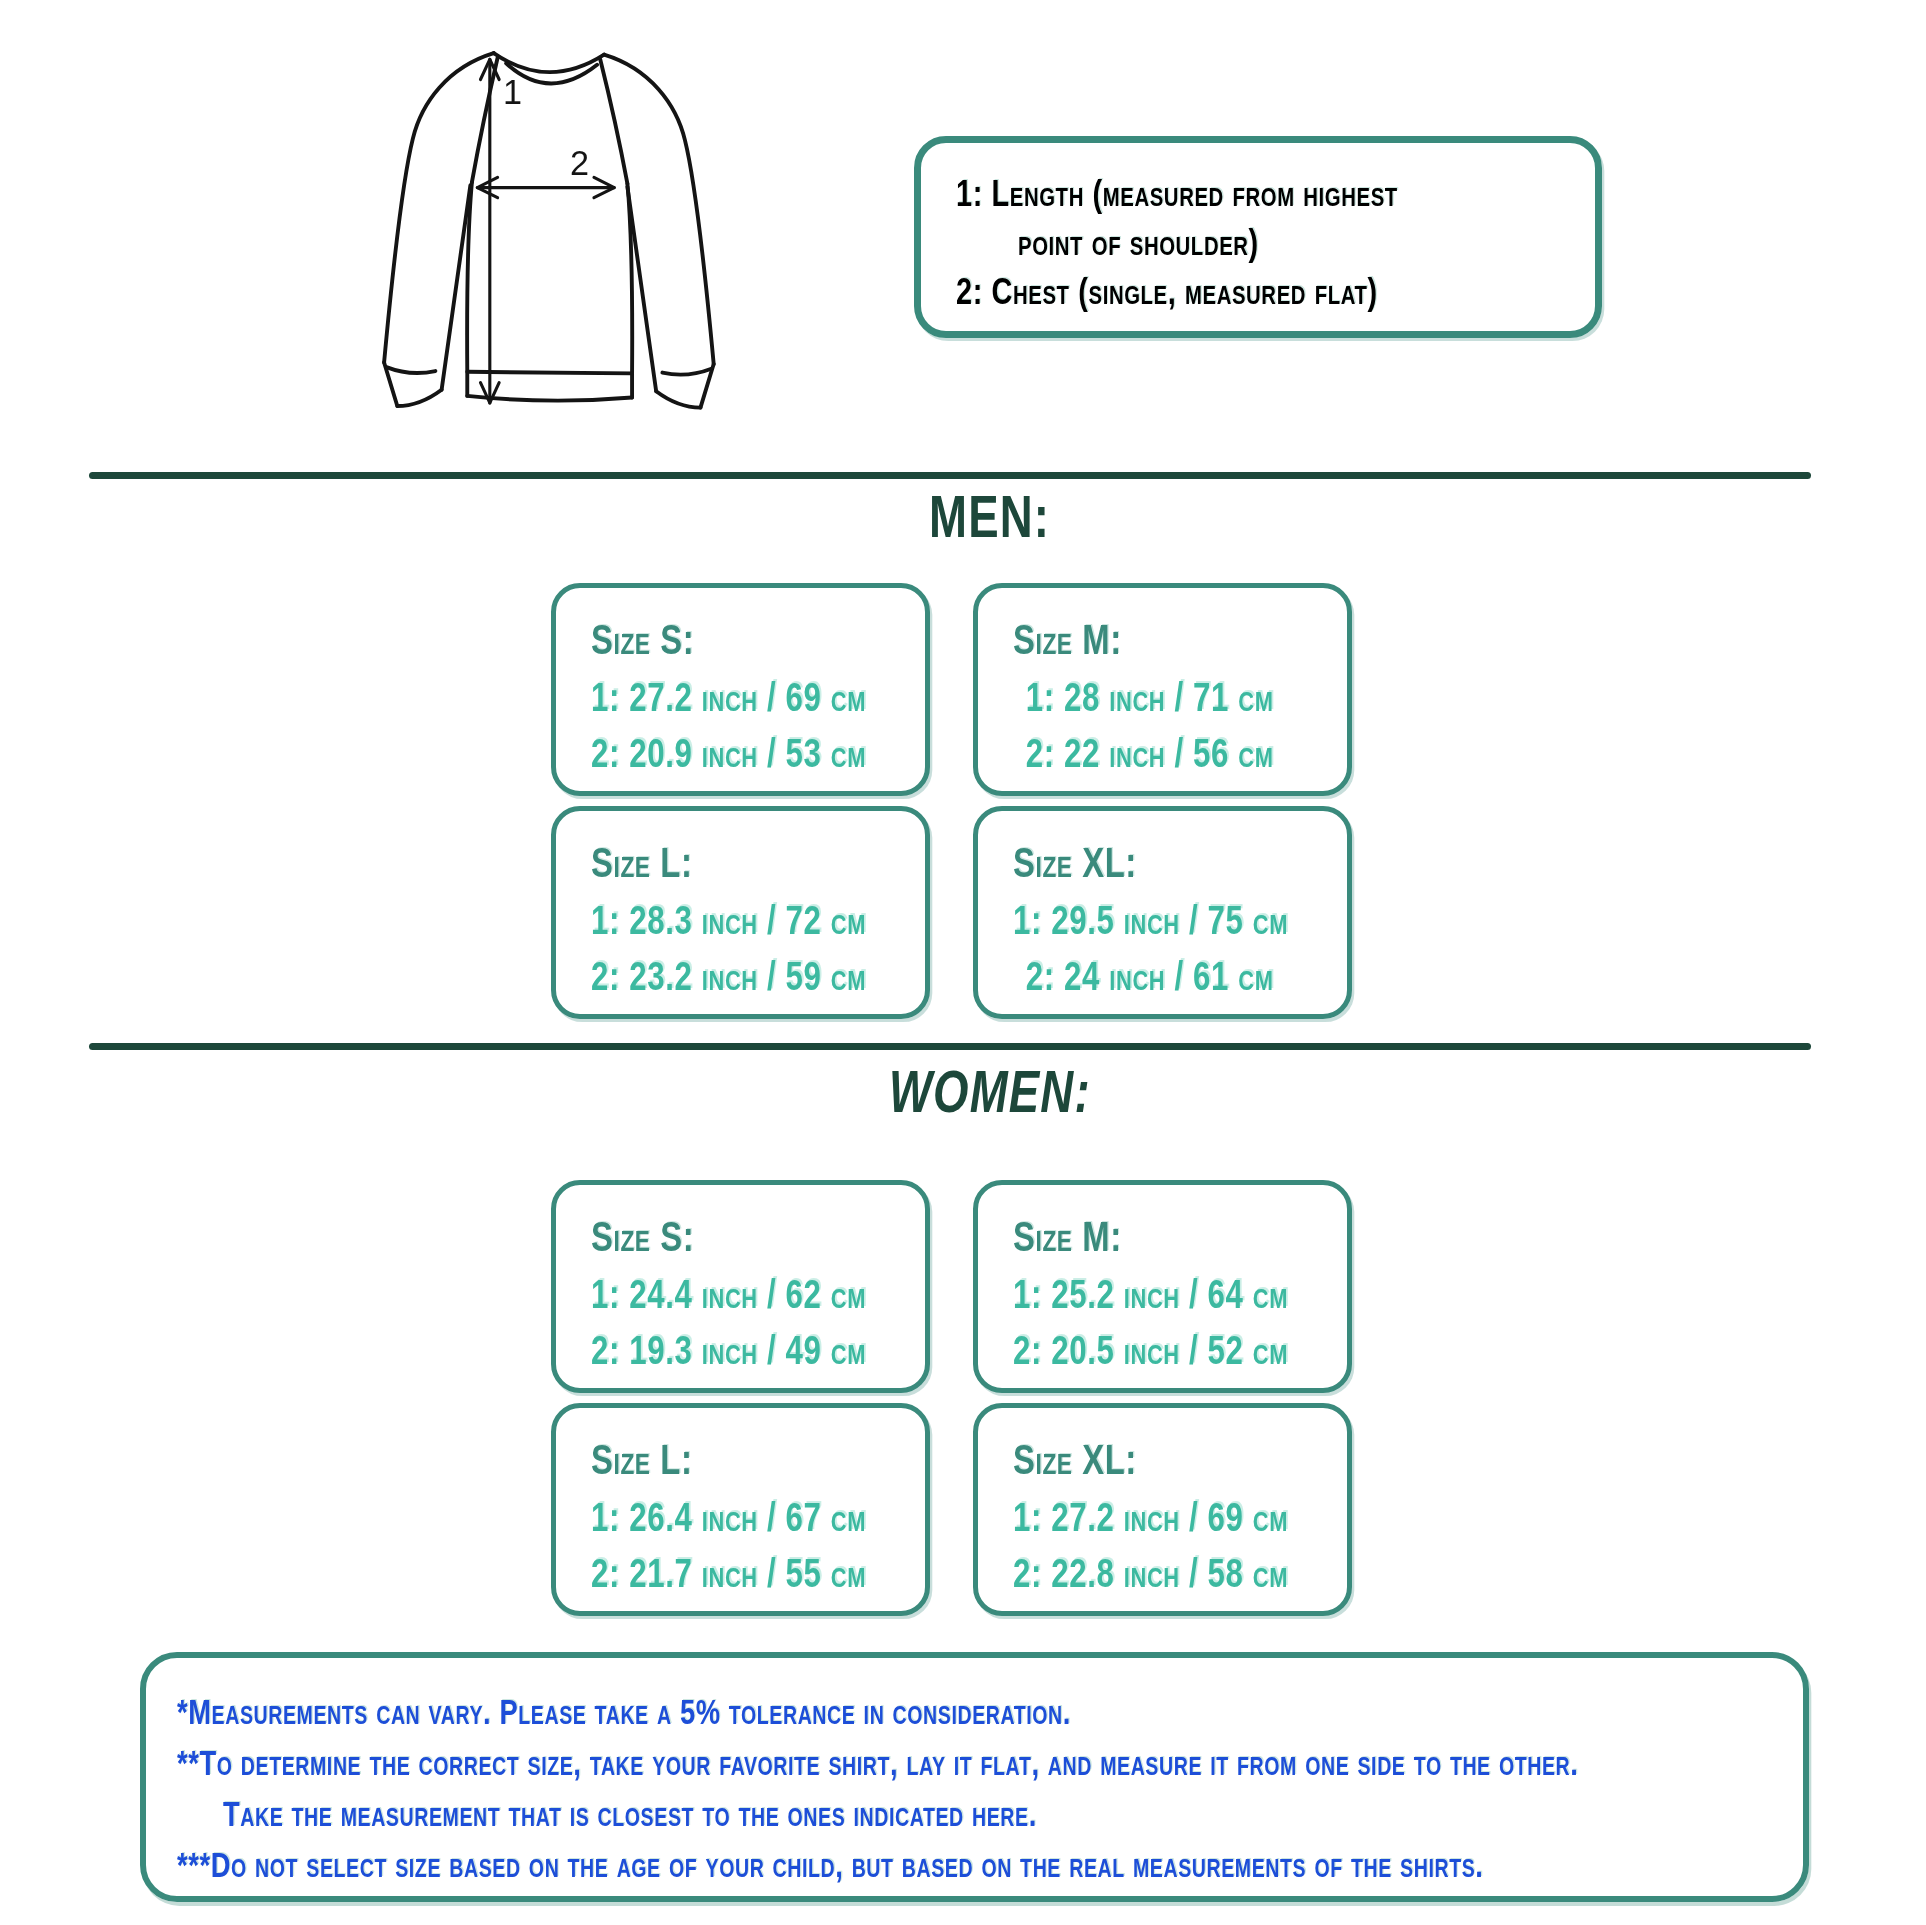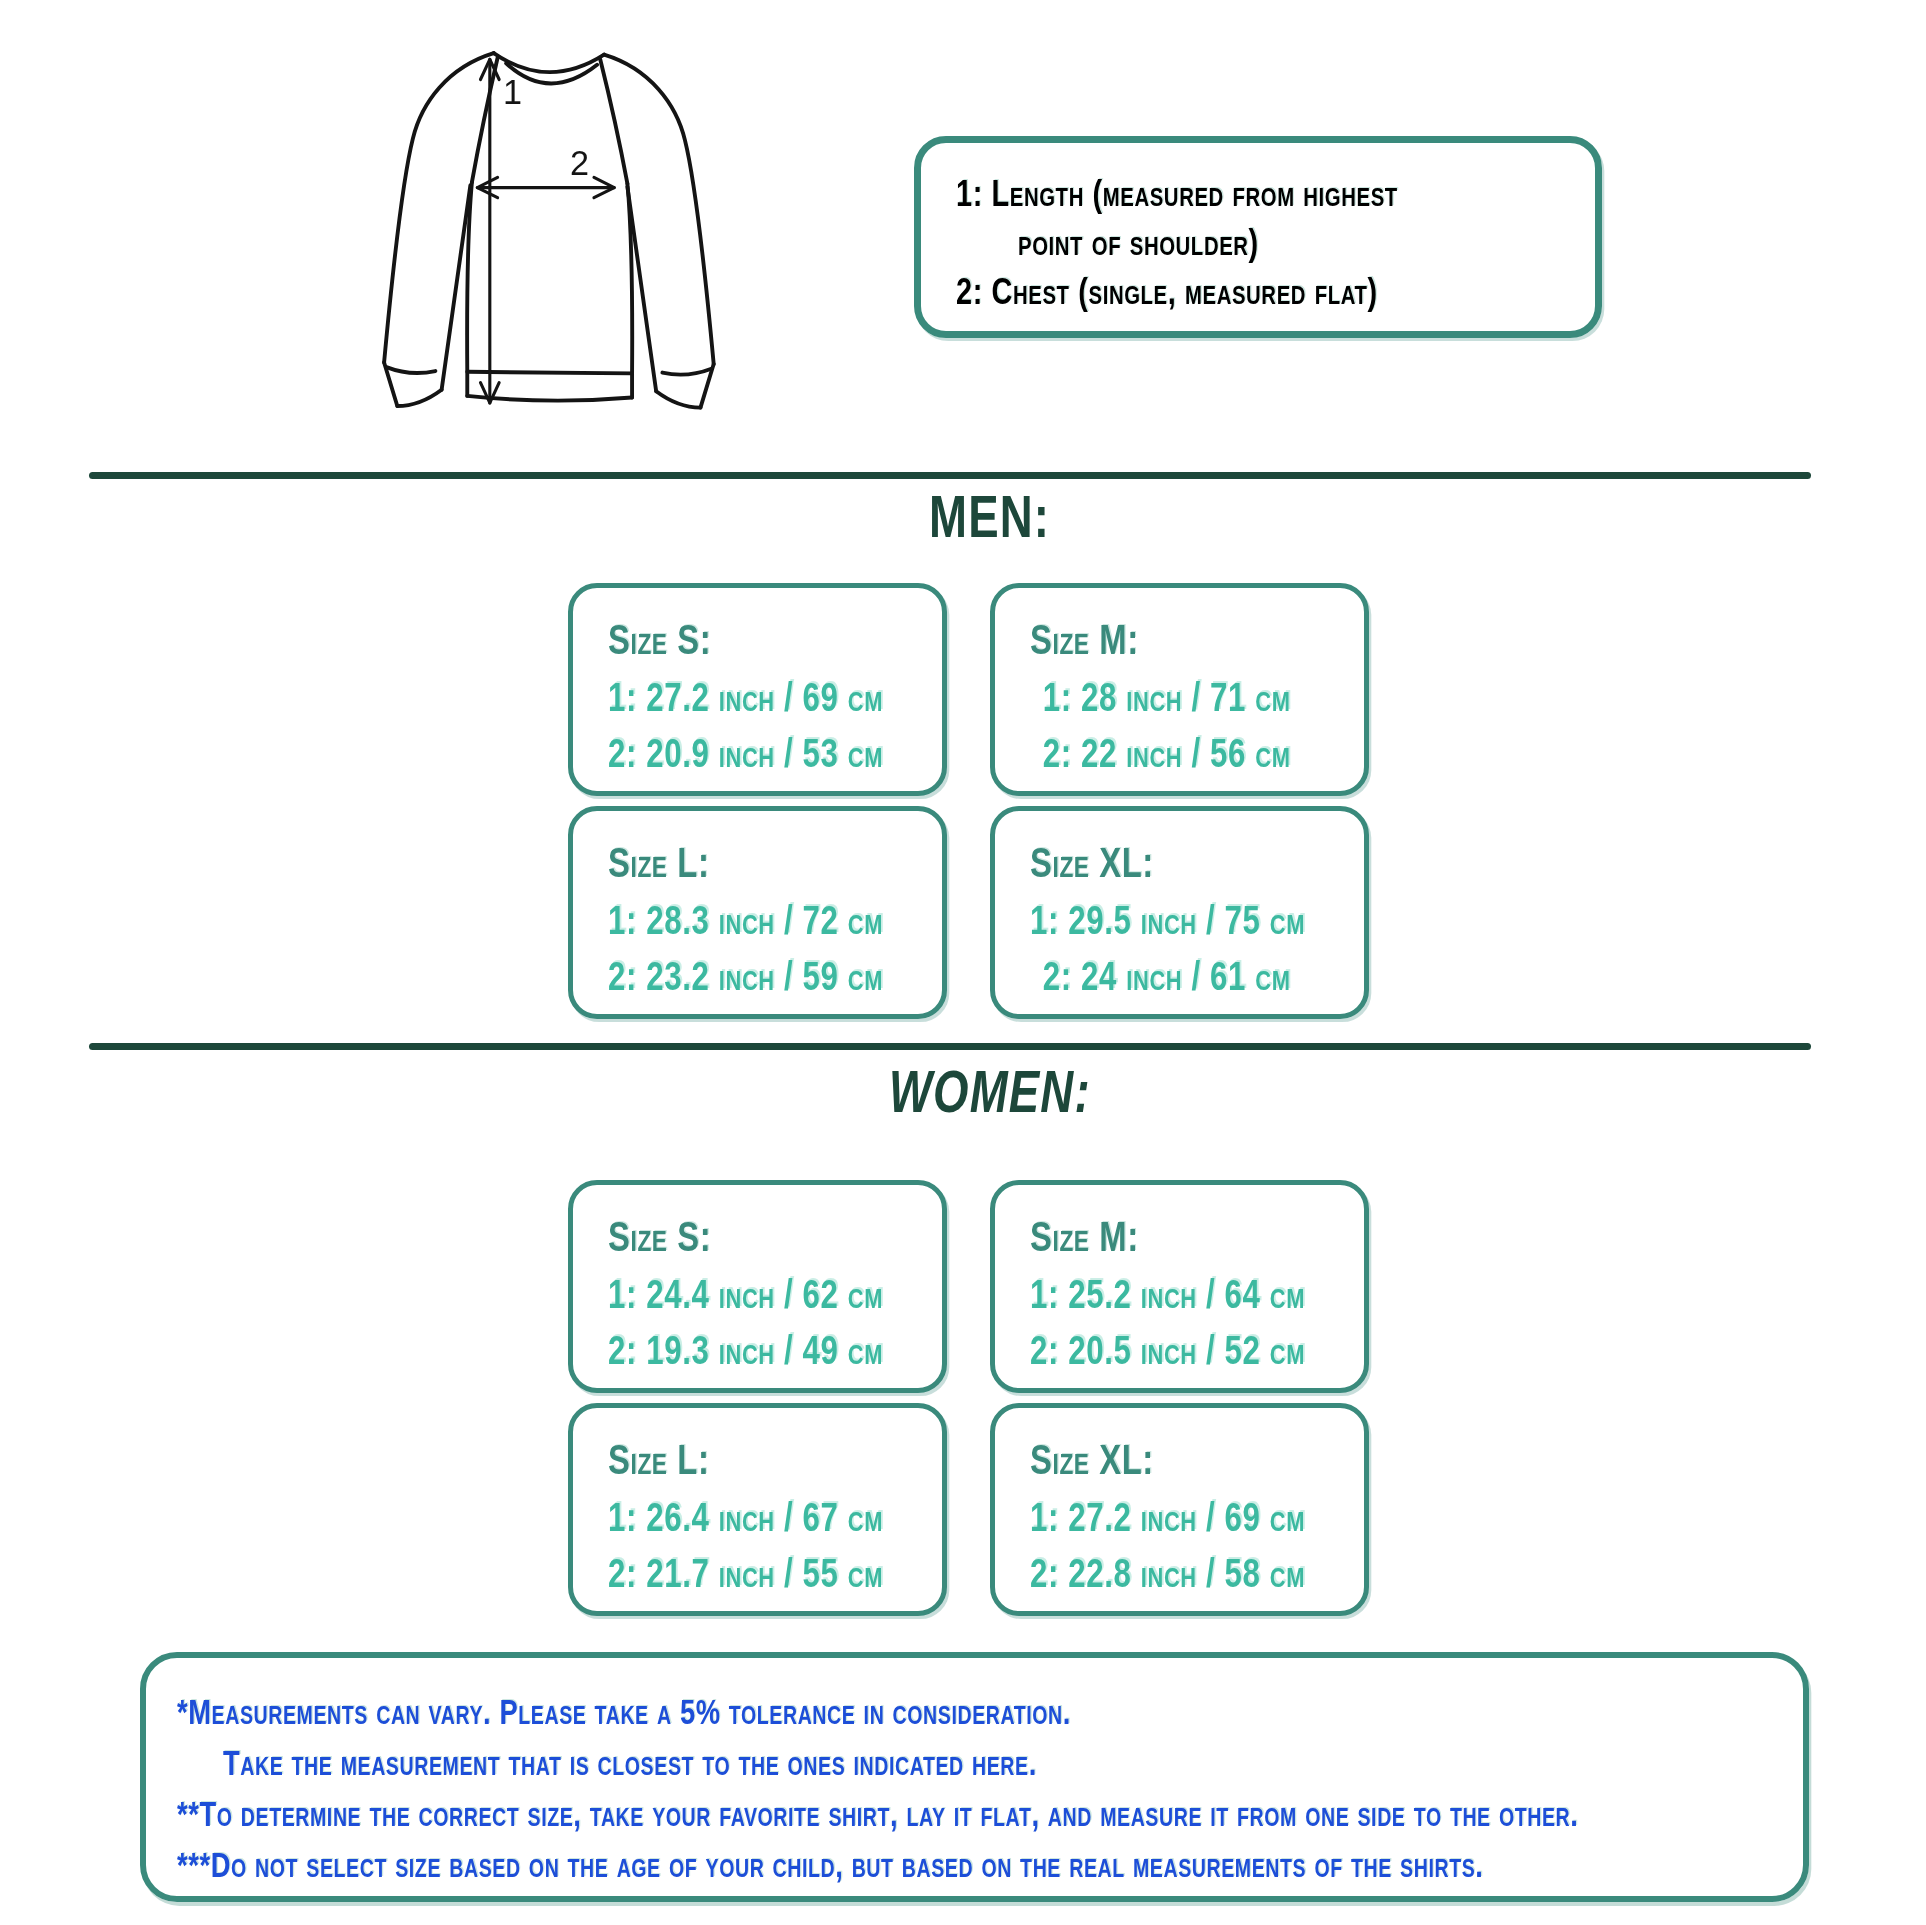--- a/index.html
+++ b/index.html
@@ -34,21 +34,21 @@
   }
 
   
   .section-heading{
     left:54px;width:1872px;text-align:center;
     font-size:60px;font-weight:700;color:#1d473a;letter-spacing:1.5px;
   }
 
   
   .size-grid{
-    left:568px;width:804px;
+    left:551px;width:804px;
     display:grid;grid-template-columns:379px 379px;grid-auto-rows:213px;
     column-gap:43px;row-gap:10px;
   }
   .size-box{
     border:5.4px solid #3a8a7c;border-radius:29px;
     box-shadow:2.3px 3.1px 0 rgba(58,138,124,.28);
     box-sizing:border-box;padding:21.6px 0 0 35px;background:#fff;
   }
   .size-title{
     font-size:42px;line-height:59px;font-weight:700;
@@ -235,23 +235,23 @@
     <div class="size-line">
         <span class="cond">2: 22.8 inch / 58 cm</span>
       </div>
   </div>
 </div>
 
 <div class="abs foot-box">
   <div class="foot-line">
       <span class="cond">*Measurements can vary. Please take a 5% tolerance in consideration.</span>
     </div>
+  <div class="foot-line">
+      <span class="cond">**To determine the correct size, take your favorite shirt, lay it flat, and measure it from one side to the other.</span>
+    </div>
   <div class="foot-line indent">
       <span class="cond">Take the measurement that is closest to the ones indicated here.</span>
     </div>
   <div class="foot-line">
-      <span class="cond">**To determine the correct size, take your favorite shirt, lay it flat, and measure it from one side to the other.</span>
-    </div>
-  <div class="foot-line">
       <span class="cond">***Do not select size based on the age of your child, but based on the real measurements of the shirts.</span>
     </div>
 </div>
 
 
 </body></html>

